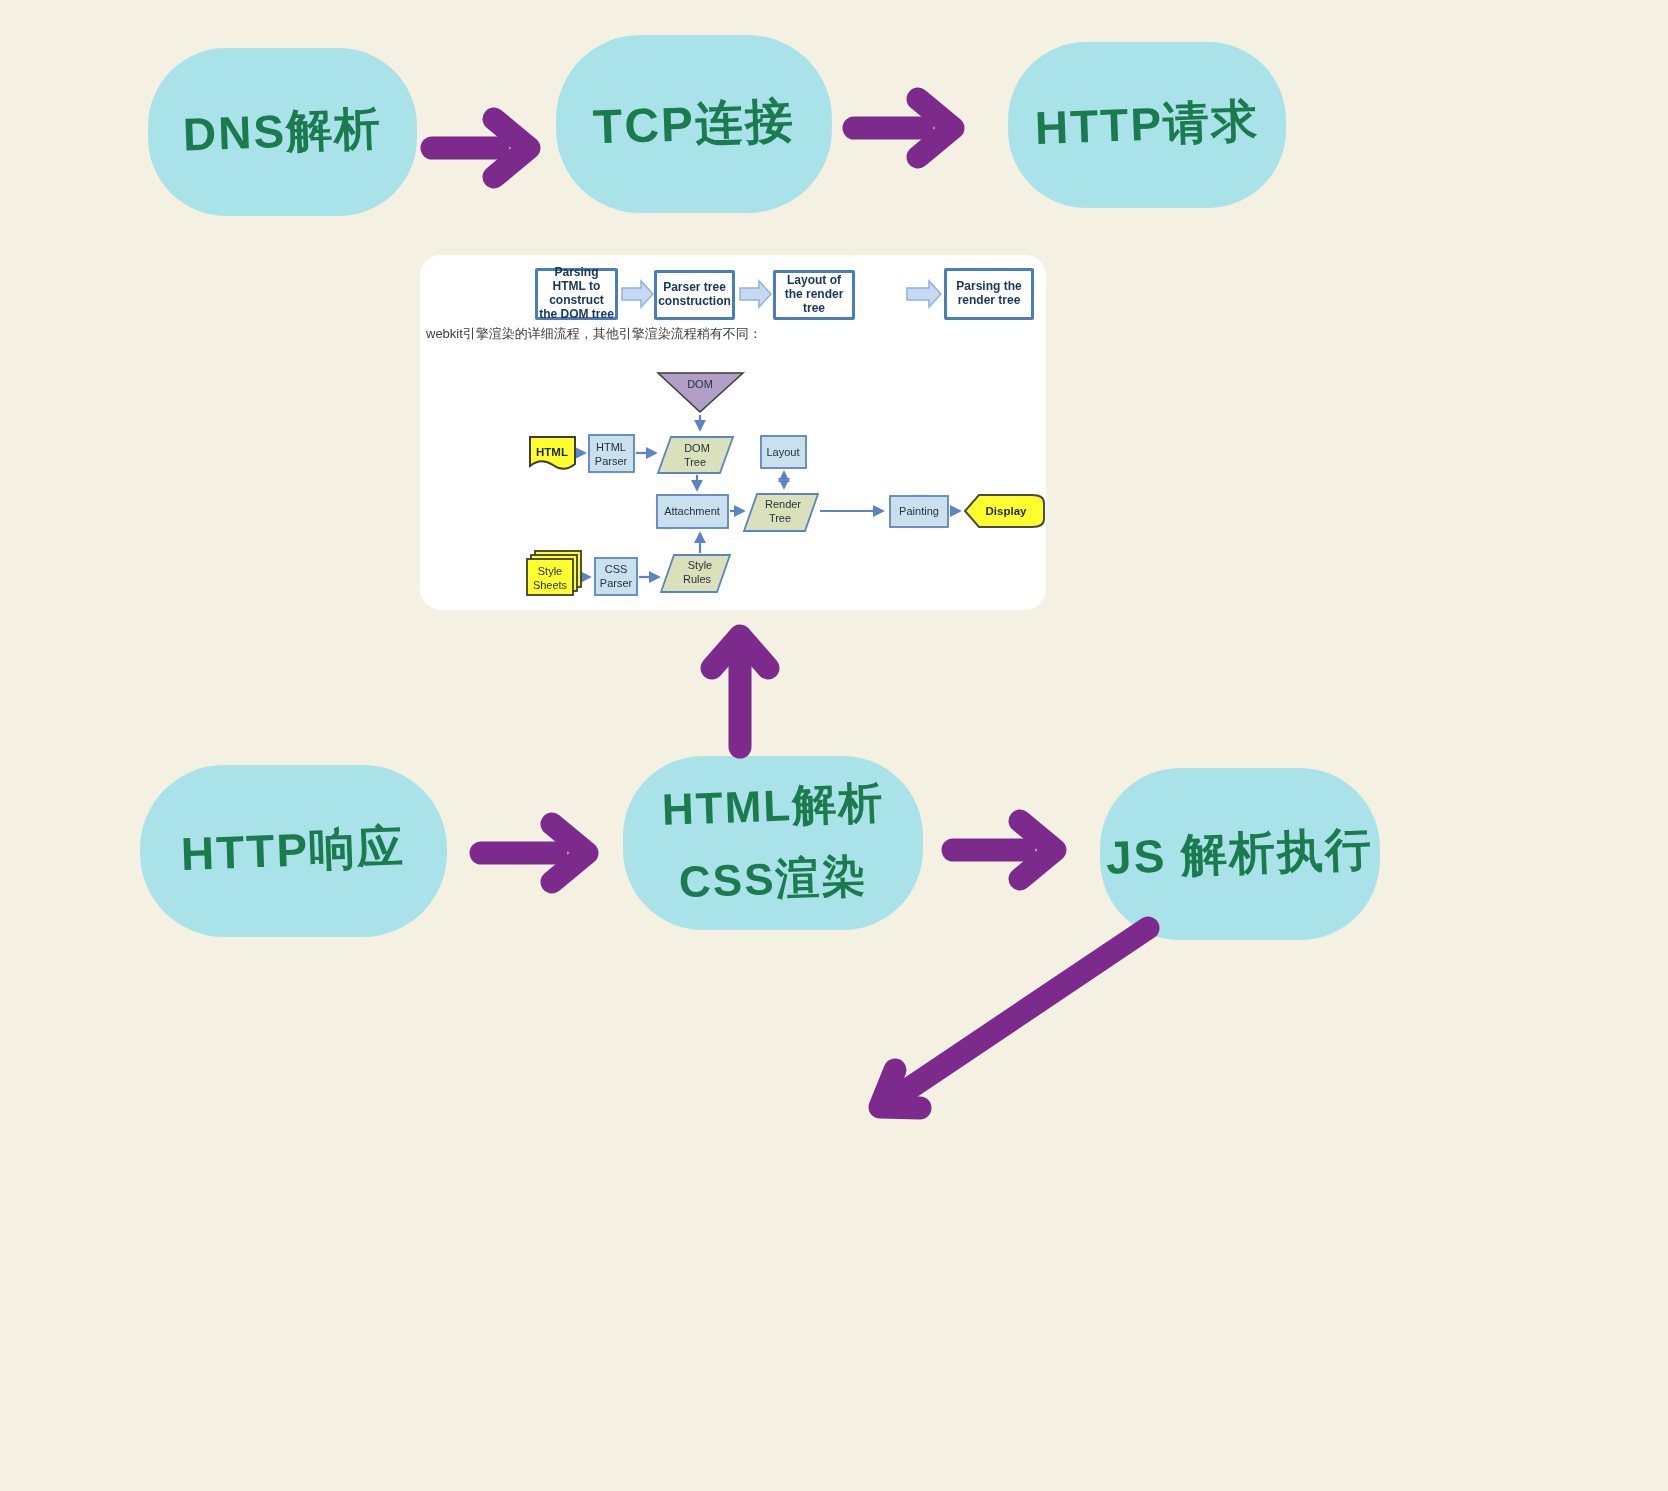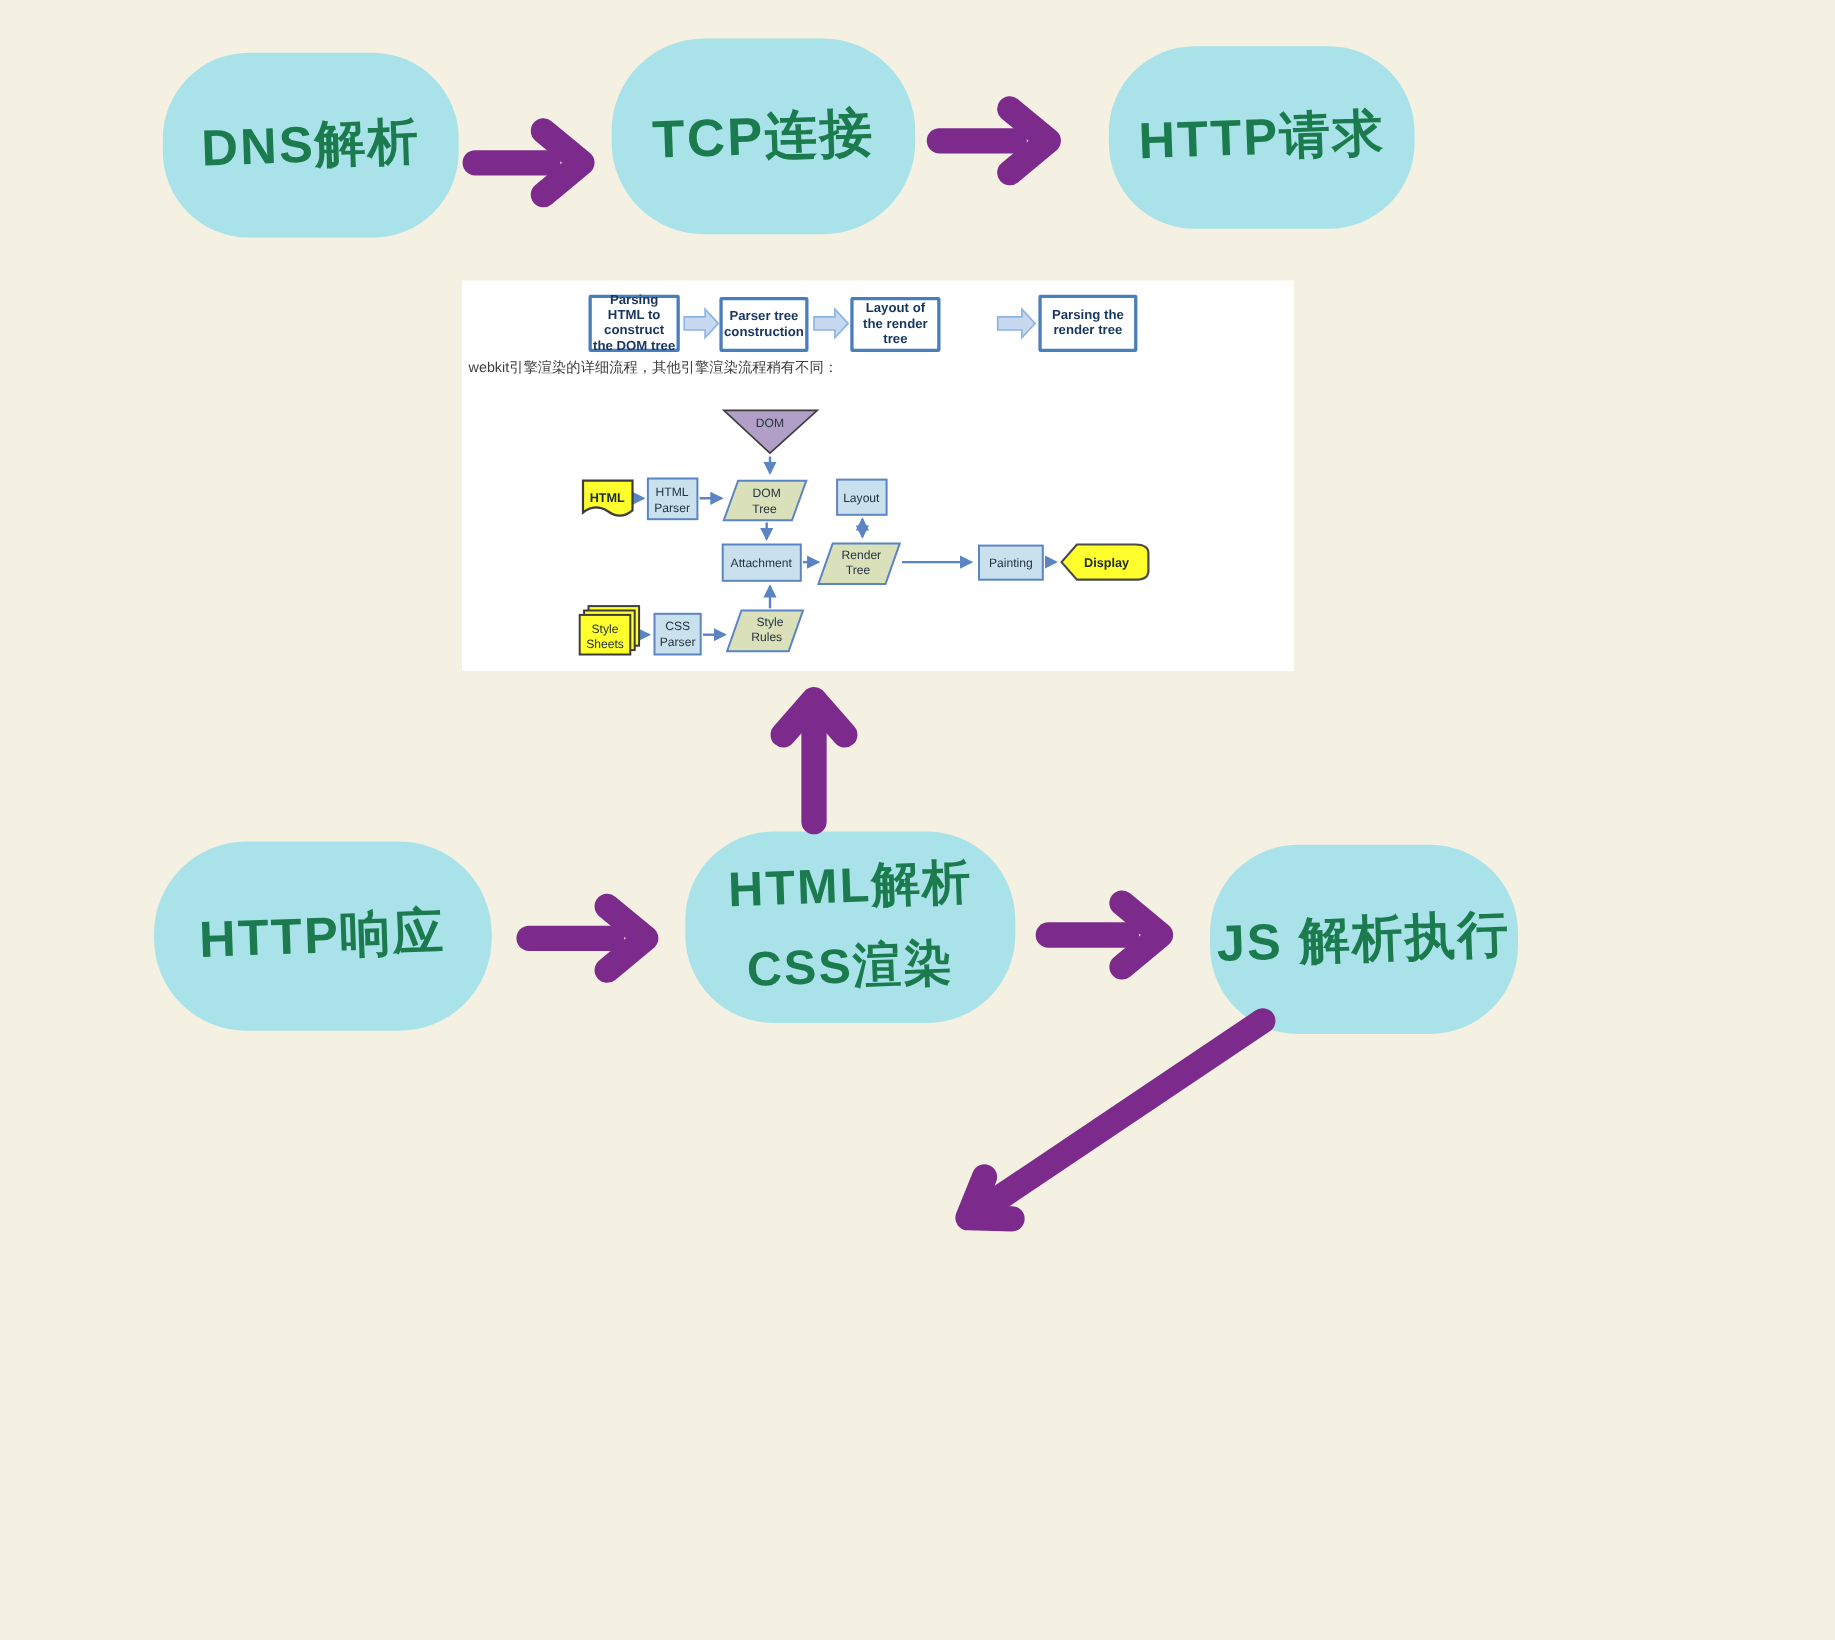--- a/index.html
+++ b/index.html
@@ -18,22 +18,23 @@
     display:flex;flex-direction:column;align-items:center;justify-content:center;
     text-align:center;
     color:#1b7b4e;
     font-weight:bold;
     letter-spacing:2px;
   }
   .bubble .hand{transform:rotate(-2deg);}
 
   
   .figure{
-    position:absolute;left:420px;top:255px;width:756px;height:355px;
+    position:absolute;left:420px;top:255px;width:626px;height:355px;
     background:#ffffff;
+    border-radius:21px;
   }
   .figure .tbox{
     position:absolute;
     background:#ffffff;
     border:3px solid #4a7ebb;
     border-radius:2px;
     color:#17365d;
     font-size:12px;line-height:1.15;font-weight:bold;
     display:flex;align-items:center;justify-content:center;text-align:center;
     box-sizing:border-box;

